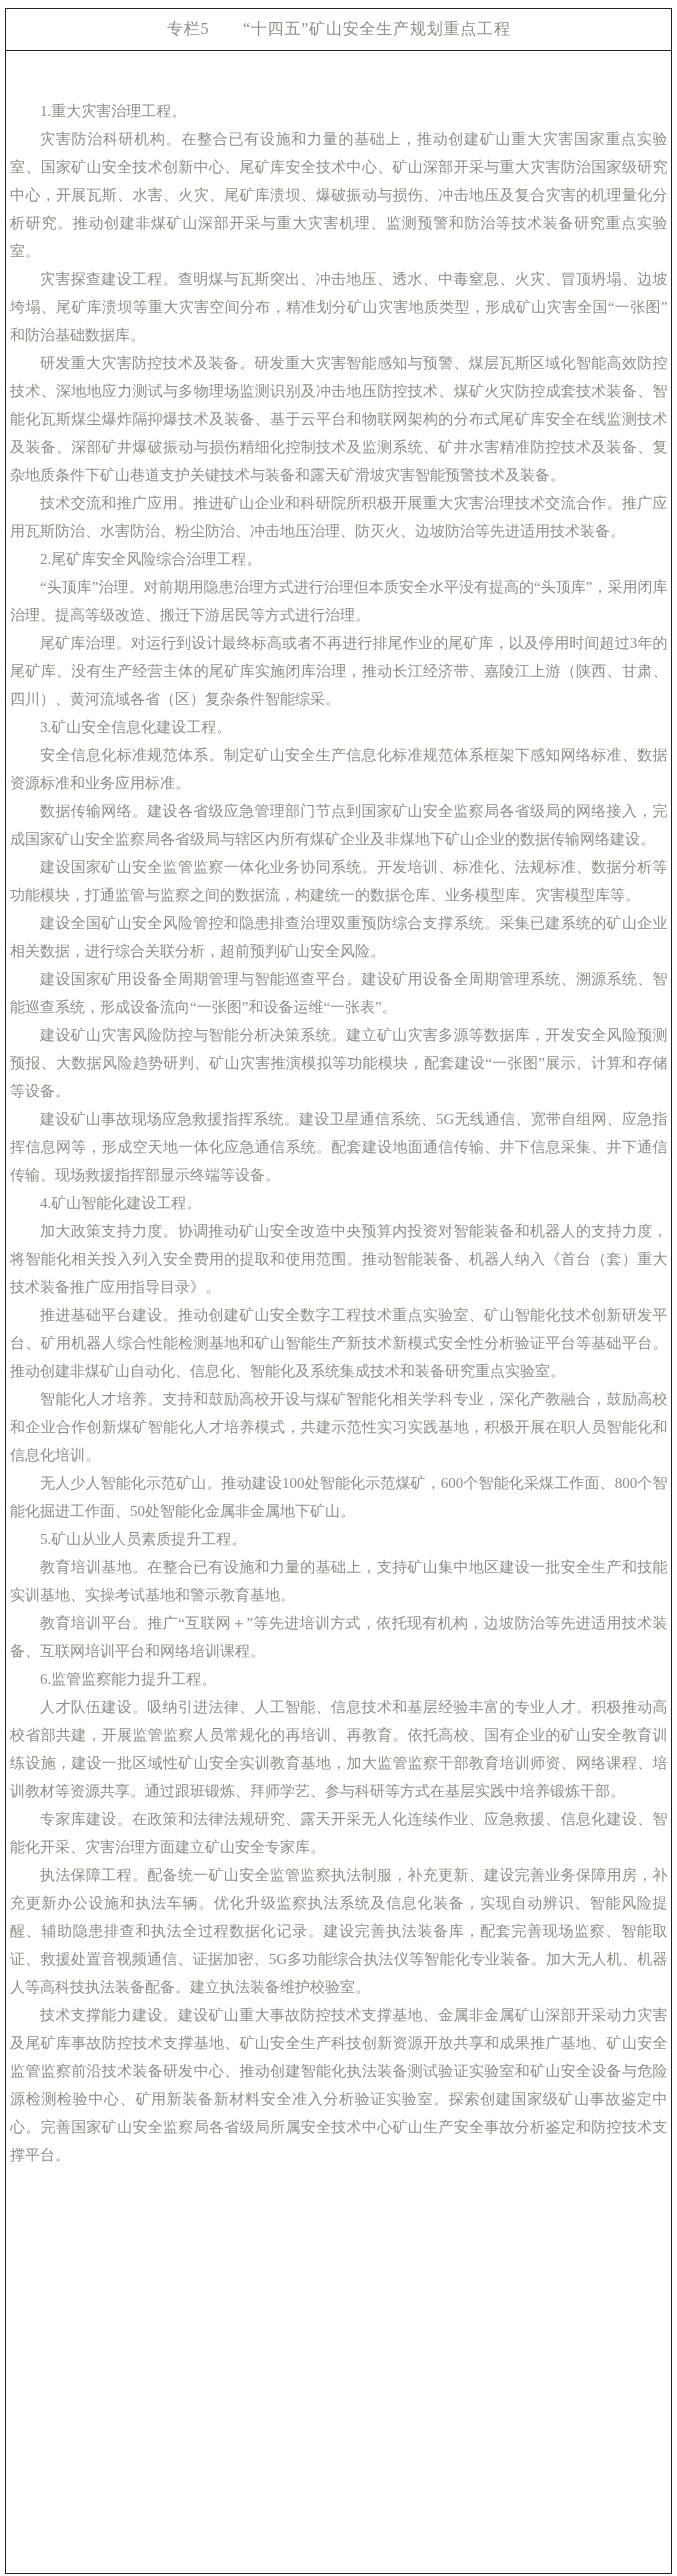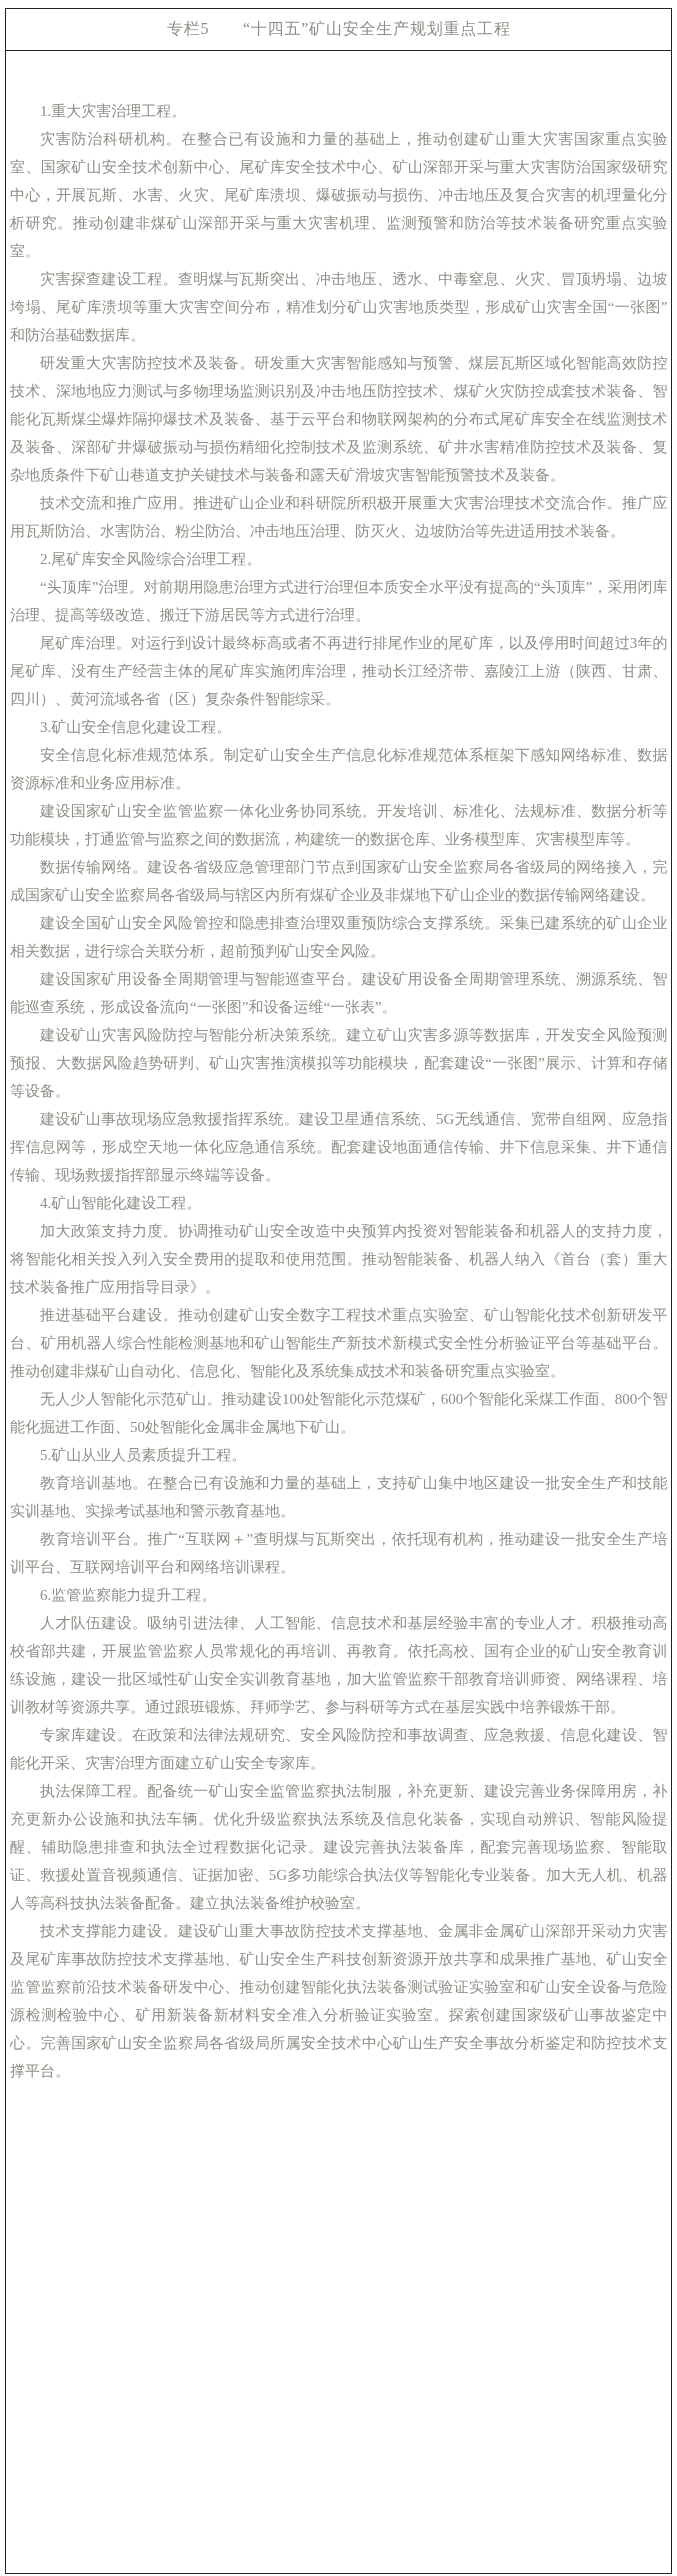--- a/index.html
+++ b/index.html
@@ -62,34 +62,35 @@
         <p class="para">1.重大灾害治理工程。</p>
         <p class="para">灾害防治科研机构。在整合已有设施和力量的基础上，推动创建矿山重大灾害国家重点实验室、国家矿山安全技术创新中心、尾矿库安全技术中心、矿山深部开采与重大灾害防治国家级研究中心，开展瓦斯、水害、火灾、尾矿库溃坝、爆破振动与损伤、冲击地压及复合灾害的机理量化分析研究。推动创建非煤矿山深部开采与重大灾害机理、监测预警和防治等技术装备研究重点实验室。</p>
         <p class="para">灾害探查建设工程。查明煤与瓦斯突出、冲击地压、透水、中毒窒息、火灾、冒顶坍塌、边坡垮塌、尾矿库溃坝等重大灾害空间分布，精准划分矿山灾害地质类型，形成矿山灾害全国“一张图”和防治基础数据库。</p>
         <p class="para">研发重大灾害防控技术及装备。研发重大灾害智能感知与预警、煤层瓦斯区域化智能高效防控技术、深地地应力测试与多物理场监测识别及冲击地压防控技术、煤矿火灾防控成套技术装备、智能化瓦斯煤尘爆炸隔抑爆技术及装备、基于云平台和物联网架构的分布式尾矿库安全在线监测技术及装备、深部矿井爆破振动与损伤精细化控制技术及监测系统、矿井水害精准防控技术及装备、复杂地质条件下矿山巷道支护关键技术与装备和露天矿滑坡灾害智能预警技术及装备。</p>
         <p class="para">技术交流和推广应用。推进矿山企业和科研院所积极开展重大灾害治理技术交流合作。推广应用瓦斯防治、水害防治、粉尘防治、冲击地压治理、防灭火、边坡防治等先进适用技术装备。</p>
         <p class="para">2.尾矿库安全风险综合治理工程。</p>
         <p class="para">“头顶库”治理。对前期用隐患治理方式进行治理但本质安全水平没有提高的“头顶库”，采用闭库治理、提高等级改造、搬迁下游居民等方式进行治理。</p>
         <p class="para">尾矿库治理。对运行到设计最终标高或者不再进行排尾作业的尾矿库，以及停用时间超过3年的尾矿库、没有生产经营主体的尾矿库实施闭库治理，推动长江经济带、嘉陵江上游（陕西、甘肃、四川）、黄河流域各省（区）复杂条件智能综采。</p>
         <p class="para">3.矿山安全信息化建设工程。</p>
         <p class="para">安全信息化标准规范体系。制定矿山安全生产信息化标准规范体系框架下感知网络标准、数据资源标准和业务应用标准。</p>
+        <p class="para">数据传输网络。建设各省级应急管理部门节点到国家矿山安全监察局各省级局的网络接入，完成国家矿山安全监察局各省级局与辖区内所有煤矿企业及非煤地下矿山企业的数据传输网络建设。</p>
         <p class="para">建设国家矿山安全监管监察一体化业务协同系统。开发培训、标准化、法规标准、数据分析等功能模块，打通监管与监察之间的数据流，构建统一的数据仓库、业务模型库、灾害模型库等。</p>
-        <p class="para">数据传输网络。建设各省级应急管理部门节点到国家矿山安全监察局各省级局的网络接入，完成国家矿山安全监察局各省级局与辖区内所有煤矿企业及非煤地下矿山企业的数据传输网络建设。</p>
         <p class="para">建设全国矿山安全风险管控和隐患排查治理双重预防综合支撑系统。采集已建系统的矿山企业相关数据，进行综合关联分析，超前预判矿山安全风险。</p>
         <p class="para">建设国家矿用设备全周期管理与智能巡查平台。建设矿用设备全周期管理系统、溯源系统、智能巡查系统，形成设备流向“一张图”和设备运维“一张表”。</p>
         <p class="para">建设矿山灾害风险防控与智能分析决策系统。建立矿山灾害多源等数据库，开发安全风险预测预报、大数据风险趋势研判、矿山灾害推演模拟等功能模块，配套建设“一张图”展示、计算和存储等设备。</p>
         <p class="para">建设矿山事故现场应急救援指挥系统。建设卫星通信系统、5G无线通信、宽带自组网、应急指挥信息网等，形成空天地一体化应急通信系统。配套建设地面通信传输、井下信息采集、井下通信传输、现场救援指挥部显示终端等设备。</p>
         <p class="para">4.矿山智能化建设工程。</p>
         <p class="para">加大政策支持力度。协调推动矿山安全改造中央预算内投资对智能装备和机器人的支持力度，将智能化相关投入列入安全费用的提取和使用范围。推动智能装备、机器人纳入《首台（套）重大技术装备推广应用指导目录》。</p>
         <p class="para">推进基础平台建设。推动创建矿山安全数字工程技术重点实验室、矿山智能化技术创新研发平台、矿用机器人综合性能检测基地和矿山智能生产新技术新模式安全性分析验证平台等基础平台。推动创建非煤矿山自动化、信息化、智能化及系统集成技术和装备研究重点实验室。</p>
+        <p class="para">智能化人才培养。支持和鼓励高校开设与煤矿智能化相关学科专业，深化产教融合，鼓励高校和企业合作创新煤矿智能化人才培养模式，共建示范性实习实践基地，积极开展在职人员智能化和信息化培训。</p>
         <p class="para">无人少人智能化示范矿山。推动建设100处智能化示范煤矿，600个智能化采煤工作面、800个智能化掘进工作面、50处智能化金属非金属地下矿山。</p>
         <p class="para">5.矿山从业人员素质提升工程。</p>
         <p class="para">教育培训基地。在整合已有设施和力量的基础上，支持矿山集中地区建设一批安全生产和技能实训基地、实操考试基地和警示教育基地。</p>
-        <p class="para">教育培训平台。推广“互联网＋”查明煤与瓦斯突出，依托现有机构，推动建设一批安全生产培训平台、互联网培训平台和网络培训课程。</p>
+        <p class="para">教育培训平台。推广“互联网＋”等先进培训方式，依托现有机构，边坡防治等先进适用技术装备、互联网培训平台和网络培训课程。</p>
         <p class="para">6.监管监察能力提升工程。</p>
         <p class="para">人才队伍建设。吸纳引进法律、人工智能、信息技术和基层经验丰富的专业人才。积极推动高校省部共建，开展监管监察人员常规化的再培训、再教育。依托高校、国有企业的矿山安全教育训练设施，建设一批区域性矿山安全实训教育基地，加大监管监察干部教育培训师资、网络课程、培训教材等资源共享。通过跟班锻炼、拜师学艺、参与科研等方式在基层实践中培养锻炼干部。</p>
-        <p class="para">专家库建设。在政策和法律法规研究、安全风险防控和事故调查、应急救援、信息化建设、智能化开采、灾害治理方面建立矿山安全专家库。</p>
+        <p class="para">专家库建设。在政策和法律法规研究、露天开采无人化连续作业、应急救援、信息化建设、智能化开采、灾害治理方面建立矿山安全专家库。</p>
         <p class="para">执法保障工程。配备统一矿山安全监管监察执法制服，补充更新、建设完善业务保障用房，补充更新办公设施和执法车辆。优化升级监察执法系统及信息化装备，实现自动辨识、智能风险提醒、辅助隐患排查和执法全过程数据化记录。建设完善执法装备库，配套完善现场监察、智能取证、救援处置音视频通信、证据加密、5G多功能综合执法仪等智能化专业装备。加大无人机、机器人等高科技执法装备配备。建立执法装备维护校验室。</p>
         <p class="para">技术支撑能力建设。建设矿山重大事故防控技术支撑基地、金属非金属矿山深部开采动力灾害及尾矿库事故防控技术支撑基地、矿山安全生产科技创新资源开放共享和成果推广基地、矿山安全监管监察前沿技术装备研发中心、推动创建智能化执法装备测试验证实验室和矿山安全设备与危险源检测检验中心、矿用新装备新材料安全准入分析验证实验室。探索创建国家级矿山事故鉴定中心。完善国家矿山安全监察局各省级局所属安全技术中心矿山生产安全事故分析鉴定和防控技术支撑平台。</p>
       </div>
   </div>
 </div>
 
 
 </body></html>

